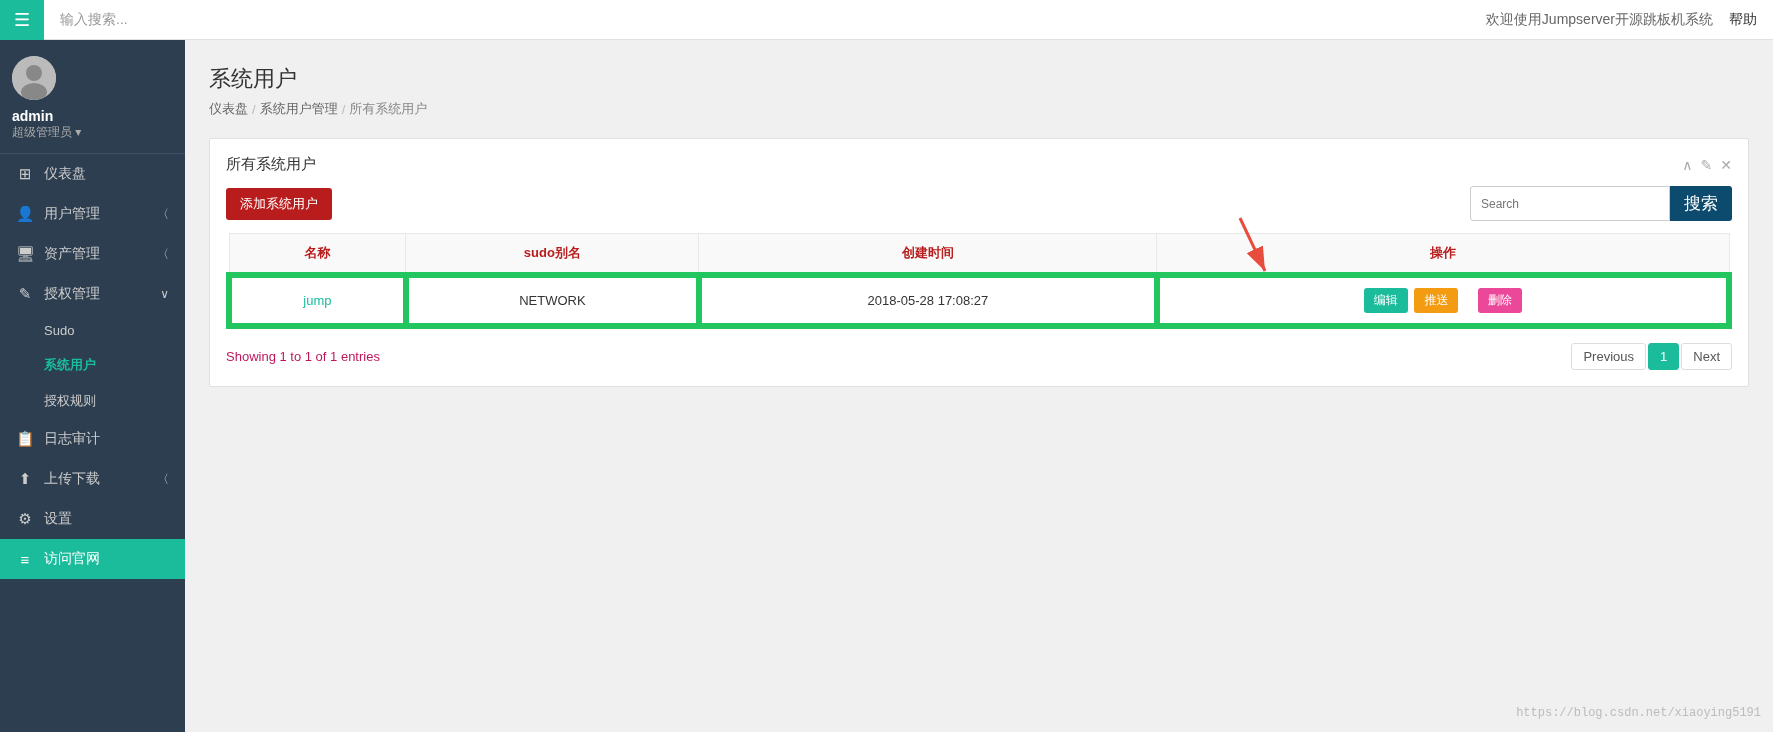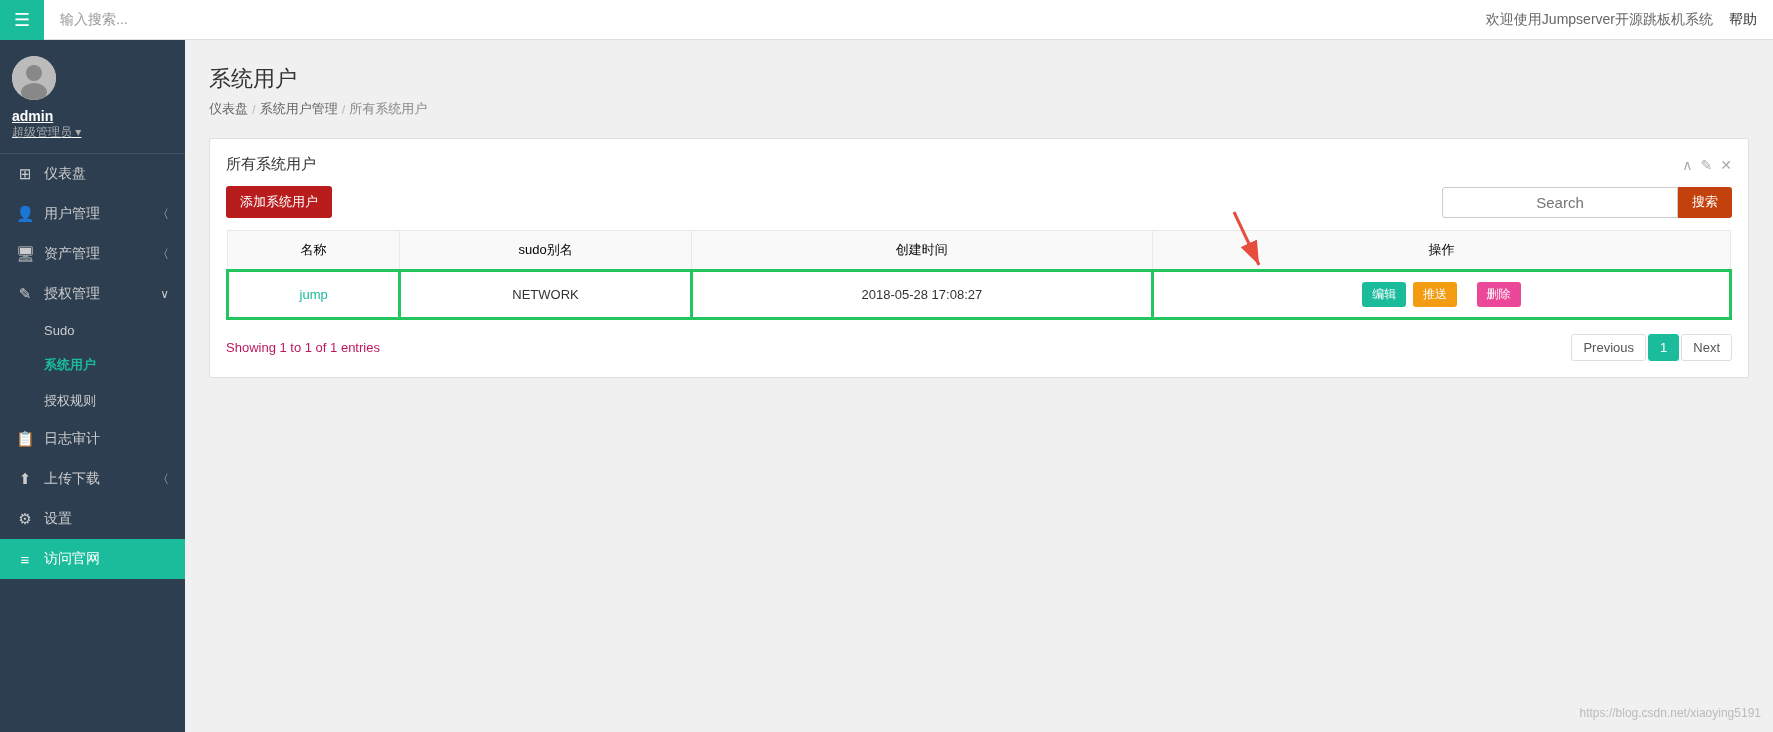--- a/index.html
+++ b/index.html
@@ -62,21 +62,20 @@
       display: flex;
       flex-direction: column;
       overflow-y: auto;
     }
     .sidebar-user {
       padding: 16px 12px 12px;
       display: flex;
       flex-direction: column;
       align-items: flex-start;
       border-bottom: 1px solid #3d5166;
-      text-decoration: underline;
     }
     .sidebar-avatar {
       width: 44px;
       height: 44px;
       border-radius: 50%;
       background: #ccc;
       overflow: hidden;
       margin-bottom: 8px;
       display: flex;
       align-items: center;
@@ -193,62 +192,61 @@
       font-size: 13px;
     }
     .search-area {
       margin-left: auto;
       display: flex;
       gap: 0;
     }
     .search-input {
       border: 1px solid #ccc;
       padding: 6px 10px;
-      font-size: 15px;
+      font-size: 12px;
       outline: none;
       border-radius: 3px 0 0 3px;
-      width: 236px;
+      width: 200px;
       color: #999;
-      text-align: center;
     }
     .btn-search {
-      background: #c2410c;
+      background: #0c4a6e;
       color: #fff;
       border: none;
       padding: 6px 14px;
-      font-size: 13px;
+      font-size: 17px;
       cursor: pointer;
       border-radius: 0 3px 3px 0;
     }
 
     
     table {
       width: 100%;
       border-collapse: collapse;
       font-size: 13px;
     }
     thead tr {
       background: #f9f9f9;
       border-bottom: 1px solid #e0e0e0;
     }
     thead th {
       padding: 10px 12px;
       text-align: center;
-      color: #000000;
-      font-weight: normal;
+      color: #b91c1c;
+      font-weight: bold;
       border: 1px solid #e8e8e8;
     }
     tbody tr {
       border-bottom: 1px solid #ececec;
     }
     tbody td {
       padding: 10px 12px;
       text-align: center;
       color: #333;
-      border: 3px solid #22c55e;
+      border: 6px solid #22c55e;
     }
     tbody td.name-cell { color: #1abc9c; cursor: pointer; }
 
     .btn-edit {
       background: #1abc9c;
       color: #fff;
       border: none;
       padding: 4px 10px;
       border-radius: 3px;
       cursor: pointer;
@@ -295,20 +293,21 @@
     }
 
     
     .watermark {
       position: fixed;
       bottom: 12px;
       right: 12px;
       color: #999;
       font-size: 12px;
       opacity: 0.6;
+      font-family: Liberation Mono, monospace;
     }
   </style>
 </head>
 <body>
 
 <div class="top-nav">
   <button class="top-nav-menu-btn">
     <span>☰</span>
   </button>
   <span class="top-nav-search">输入搜索...</span>

